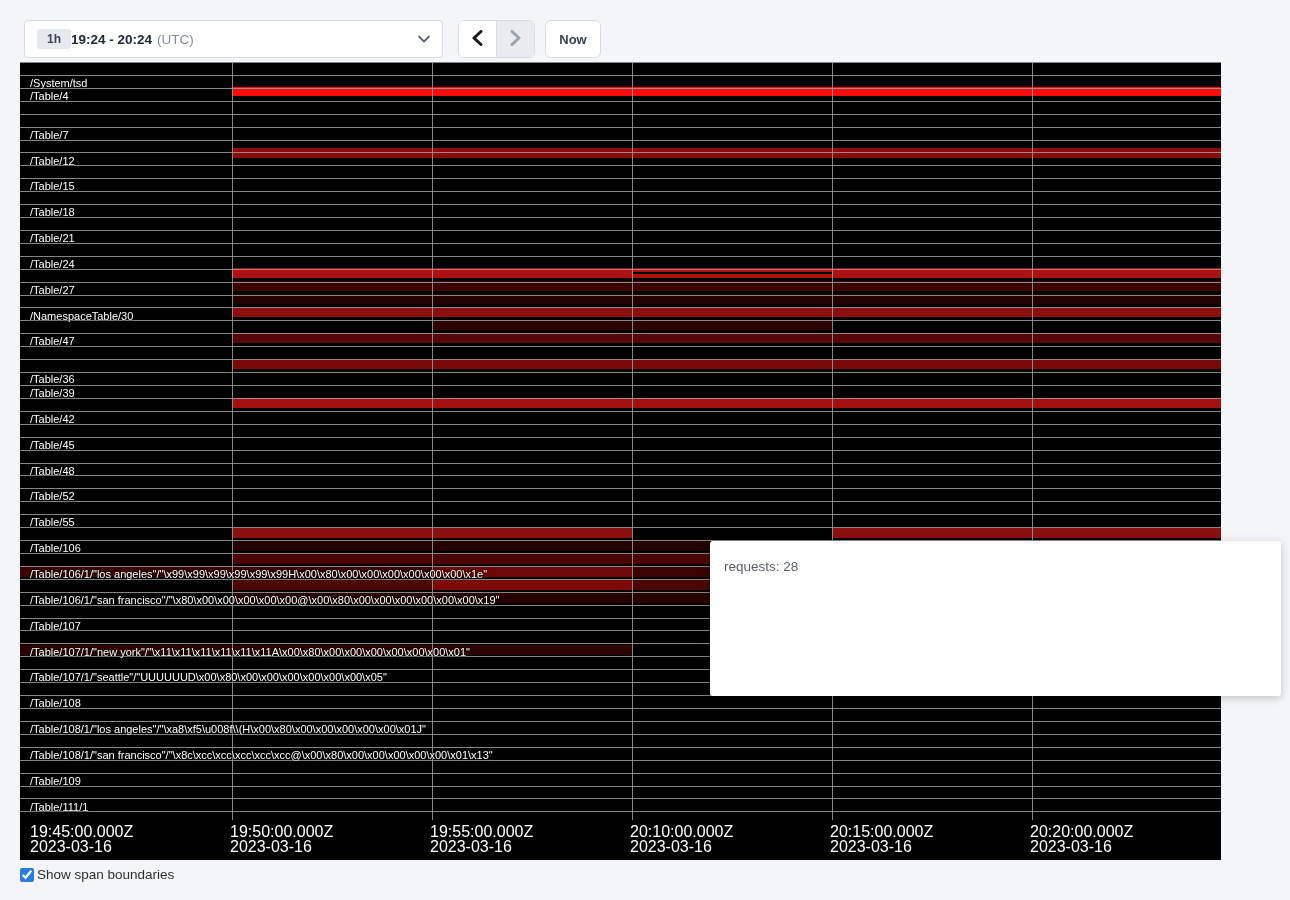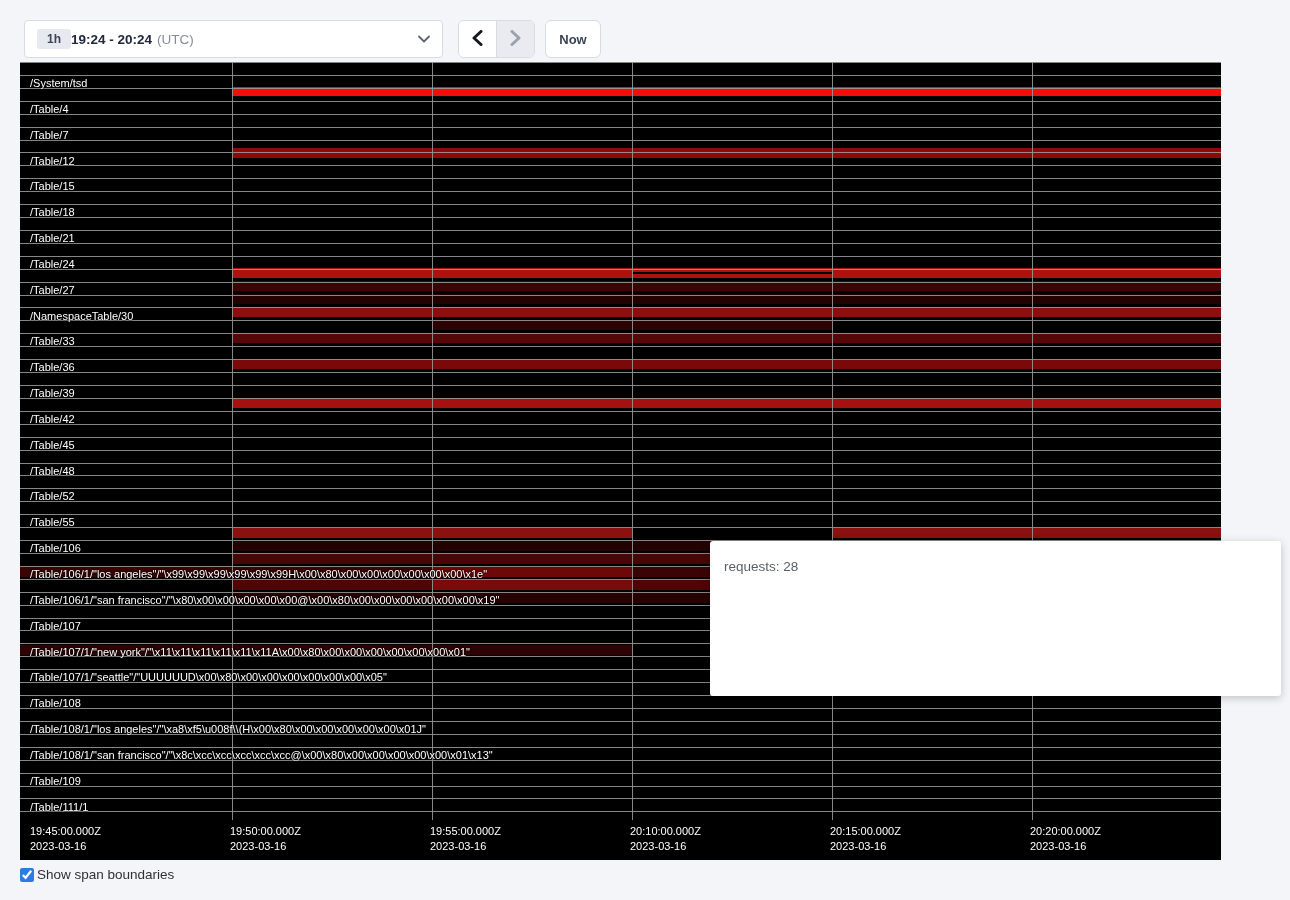--- a/index.html
+++ b/index.html
@@ -40,21 +40,21 @@
   }
   
   .chart{position:absolute;background:#000;cursor:crosshair;}
   .hline{position:absolute;left:0;width:100%;height:1px;background:rgba(158,158,158,.85);}
   .vline{position:absolute;top:0;width:1px;background:rgba(150,150,150,.9);}
   .band{position:absolute;}
   .row-label{
     position:absolute;left:10px;color:#fff;font-size:11px;line-height:12px;
     white-space:nowrap;text-shadow:0 0 2px #000,0 0 2px #000;
   }
-  .axis-label{position:absolute;color:#fff;font-size:11px;line-height:15px;white-space:nowrap;}
+  .axis-label{position:absolute;color:#fff;font-size:16px;line-height:15px;white-space:nowrap;}
   .axis-label .date{display:block;}
   
   .tooltip{
     position:absolute;background:#fff;color:#595f66;font-size:13.5px;
     border-radius:3px;box-shadow:0 2px 8px rgba(0,0,0,.22);
     padding:9px 14px;box-sizing:border-box;overflow:hidden;z-index:5;
   }
   .tooltip-line{line-height:34px;white-space:nowrap;}
   
   .footer-check{
@@ -185,31 +185,31 @@
     </div>
   <div>
       <div class="vline" style="left: 212px; height: 758px;"></div>
       <div class="vline" style="left: 412px; height: 758px;"></div>
       <div class="vline" style="left: 612px; height: 758px;"></div>
       <div class="vline" style="left: 812px; height: 758px;"></div>
       <div class="vline" style="left: 1012px; height: 758px;"></div>
     </div>
   <div>
       <div class="row-label" style="top: 15px;">/System/tsd</div>
-      <div class="row-label" style="top: 41px; text-align: right;">/Table/4</div>
+      <div class="row-label" style="top: 28px; text-align: right;">/Table/4</div>
       <div class="row-label" style="top: 67px;">/Table/7</div>
       <div class="row-label" style="top: 93px;">/Table/12</div>
       <div class="row-label" style="top: 118px;">/Table/15</div>
       <div class="row-label" style="top: 144px;">/Table/18</div>
       <div class="row-label" style="top: 170px;">/Table/21</div>
       <div class="row-label" style="top: 196px;">/Table/24</div>
       <div class="row-label" style="top: 222px;">/Table/27</div>
       <div class="row-label" style="top: 248px;">/NamespaceTable/30</div>
-      <div class="row-label" style="top: 273px;">/Table/33</div>
-      <div class="row-label" style="top: 299px; text-align: center;">/Table/36</div>
+      <div class="row-label" style="top: 273px;">/Table/47</div>
+      <div class="row-label" style="top: 311px; text-align: center;">/Table/36</div>
       <div class="row-label" style="top: 325px;">/Table/39</div>
       <div class="row-label" style="top: 351px;">/Table/42</div>
       <div class="row-label" style="top: 377px;">/Table/45</div>
       <div class="row-label" style="top: 403px;">/Table/48</div>
       <div class="row-label" style="top: 428px;">/Table/52</div>
       <div class="row-label" style="top: 454px;">/Table/55</div>
       <div class="row-label" style="top: 480px;">/Table/106</div>
       <div class="row-label" style="top: 506px;">/Table/106/1/"los angeles"/"\x99\x99\x99\x99\x99\x99H\x00\x80\x00\x00\x00\x00\x00\x00\x1e"</div>
       <div class="row-label" style="top: 532px;">/Table/106/1/"san francisco"/"\x80\x00\x00\x00\x00\x00@\x00\x80\x00\x00\x00\x00\x00\x00\x19"</div>
       <div class="row-label" style="top: 558px;">/Table/107</div>

